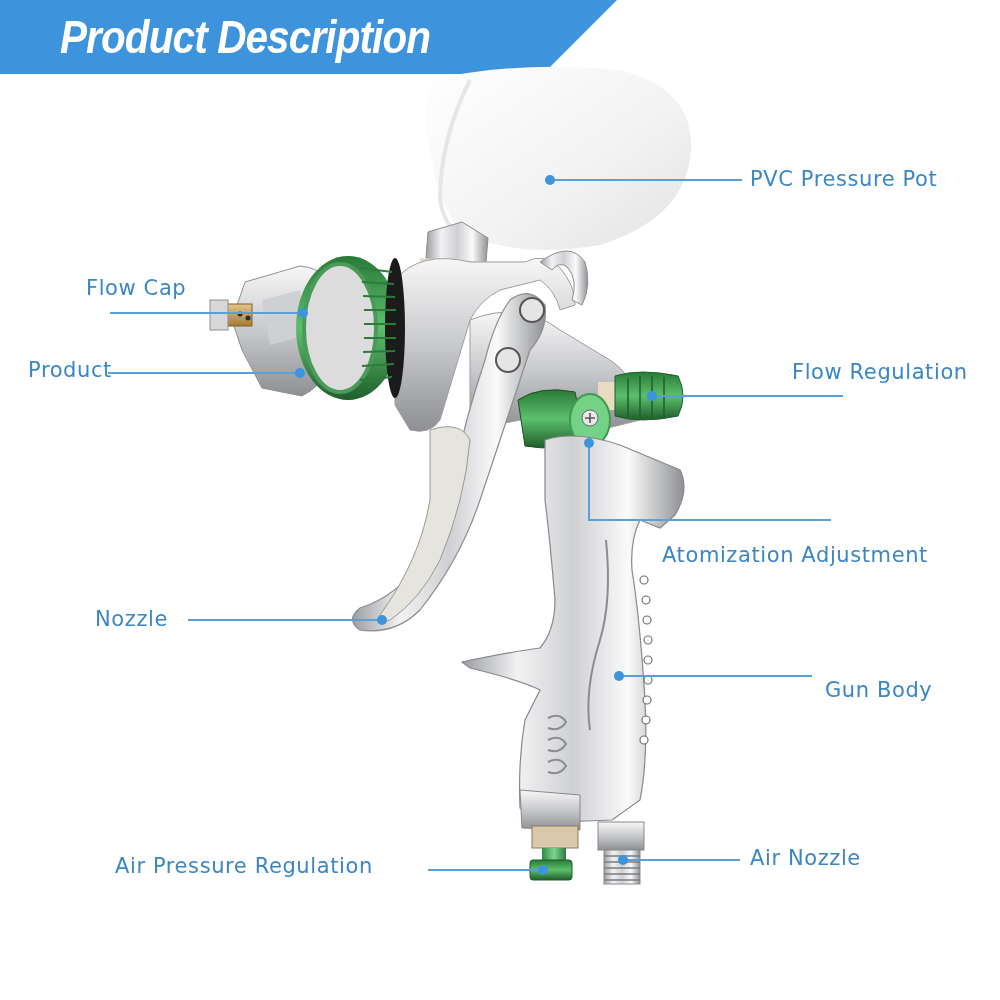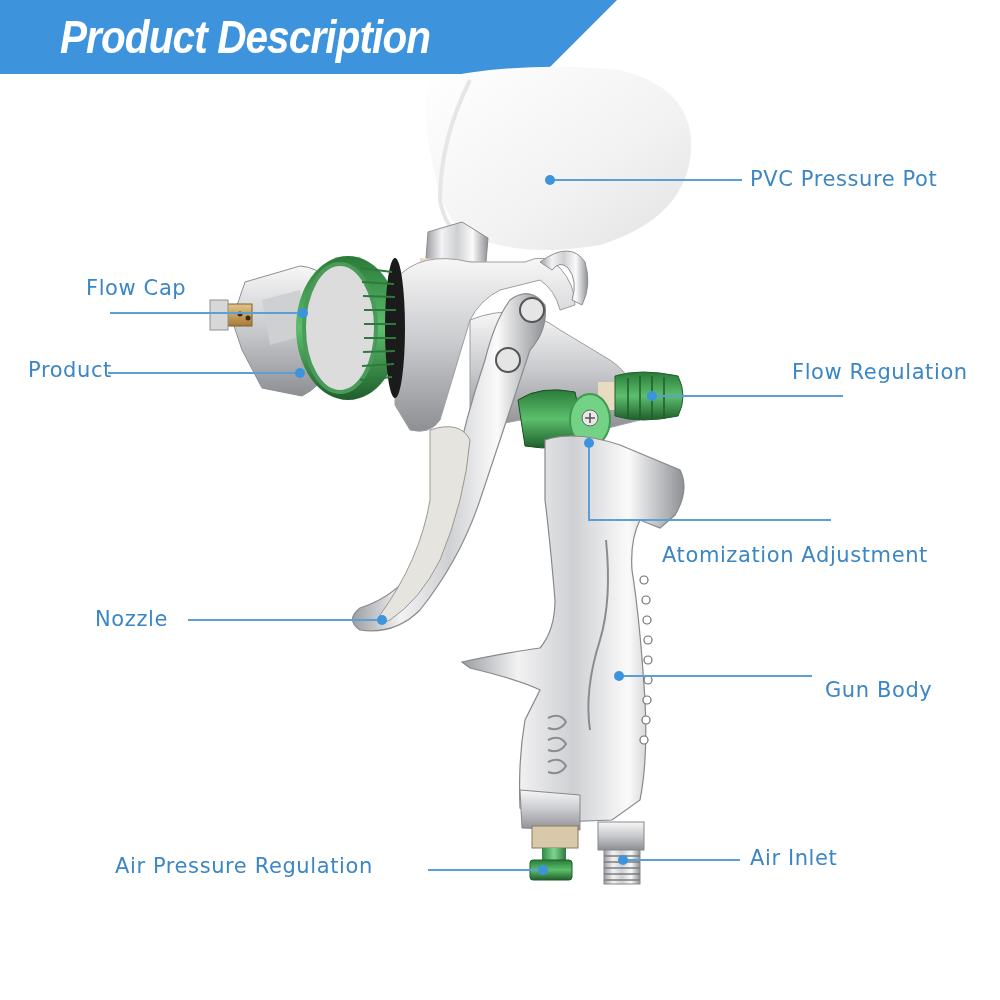--- a/index.html
+++ b/index.html
@@ -205,13 +205,13 @@
 </svg>
 
 <div class="label" style="left:750px; top:167px;">PVC Pressure Pot</div>
 <div class="label" style="left:38px; top:276px;margin-left:48px;">Flow Cap</div>
 <div class="label" style="left:28px; top:358px;">Product</div>
 <div class="label" style="left:756px; top:360px;margin-left:36px;">Flow Regulation</div>
 <div class="label" style="left:662px; top:543px;">Atomization Adjustment</div>
 <div class="label" style="left:95px; top:607px;">Nozzle</div>
 <div class="label" style="left:825px; top:660px;margin-top:18px;">Gun Body</div>
 <div class="label" style="left:115px; top:854px;">Air Pressure Regulation</div>
-<div class="label" style="left:750px; top:846px;">Air Inlet</div>
+<div class="label" style="left:750px; top:846px;">Air Nozzle</div>
 
 </body></html>

